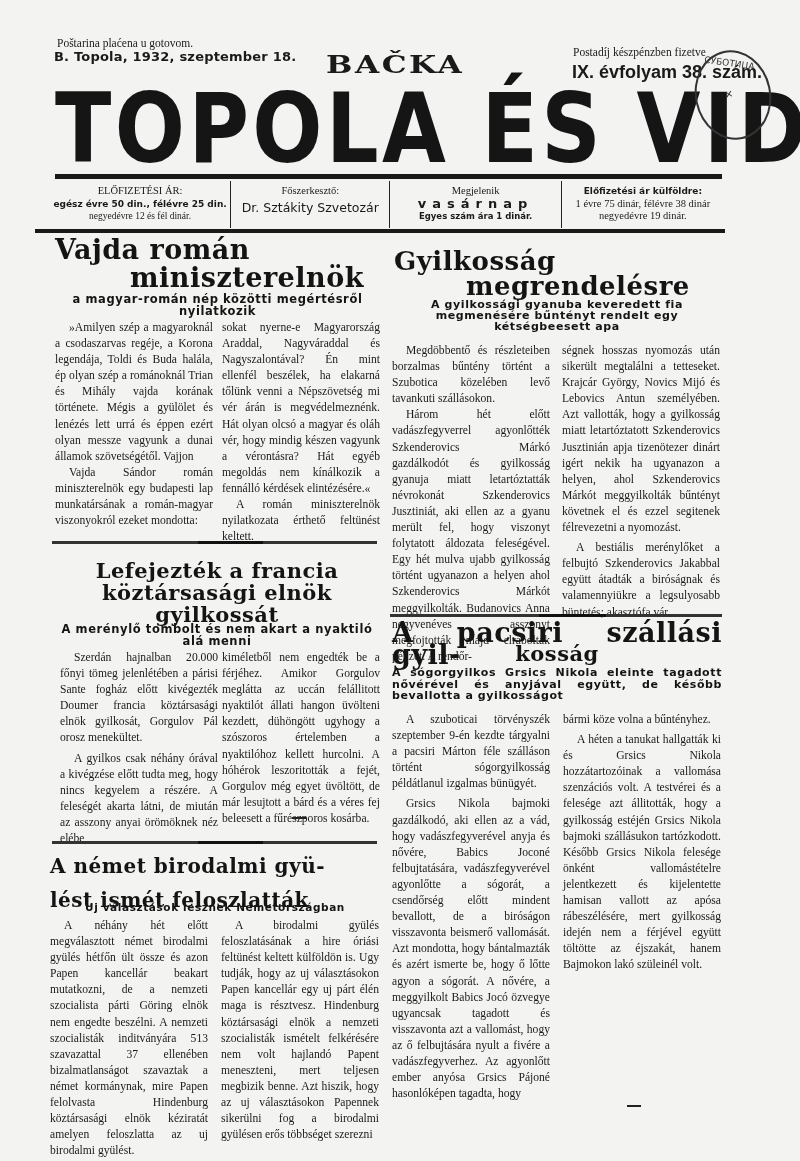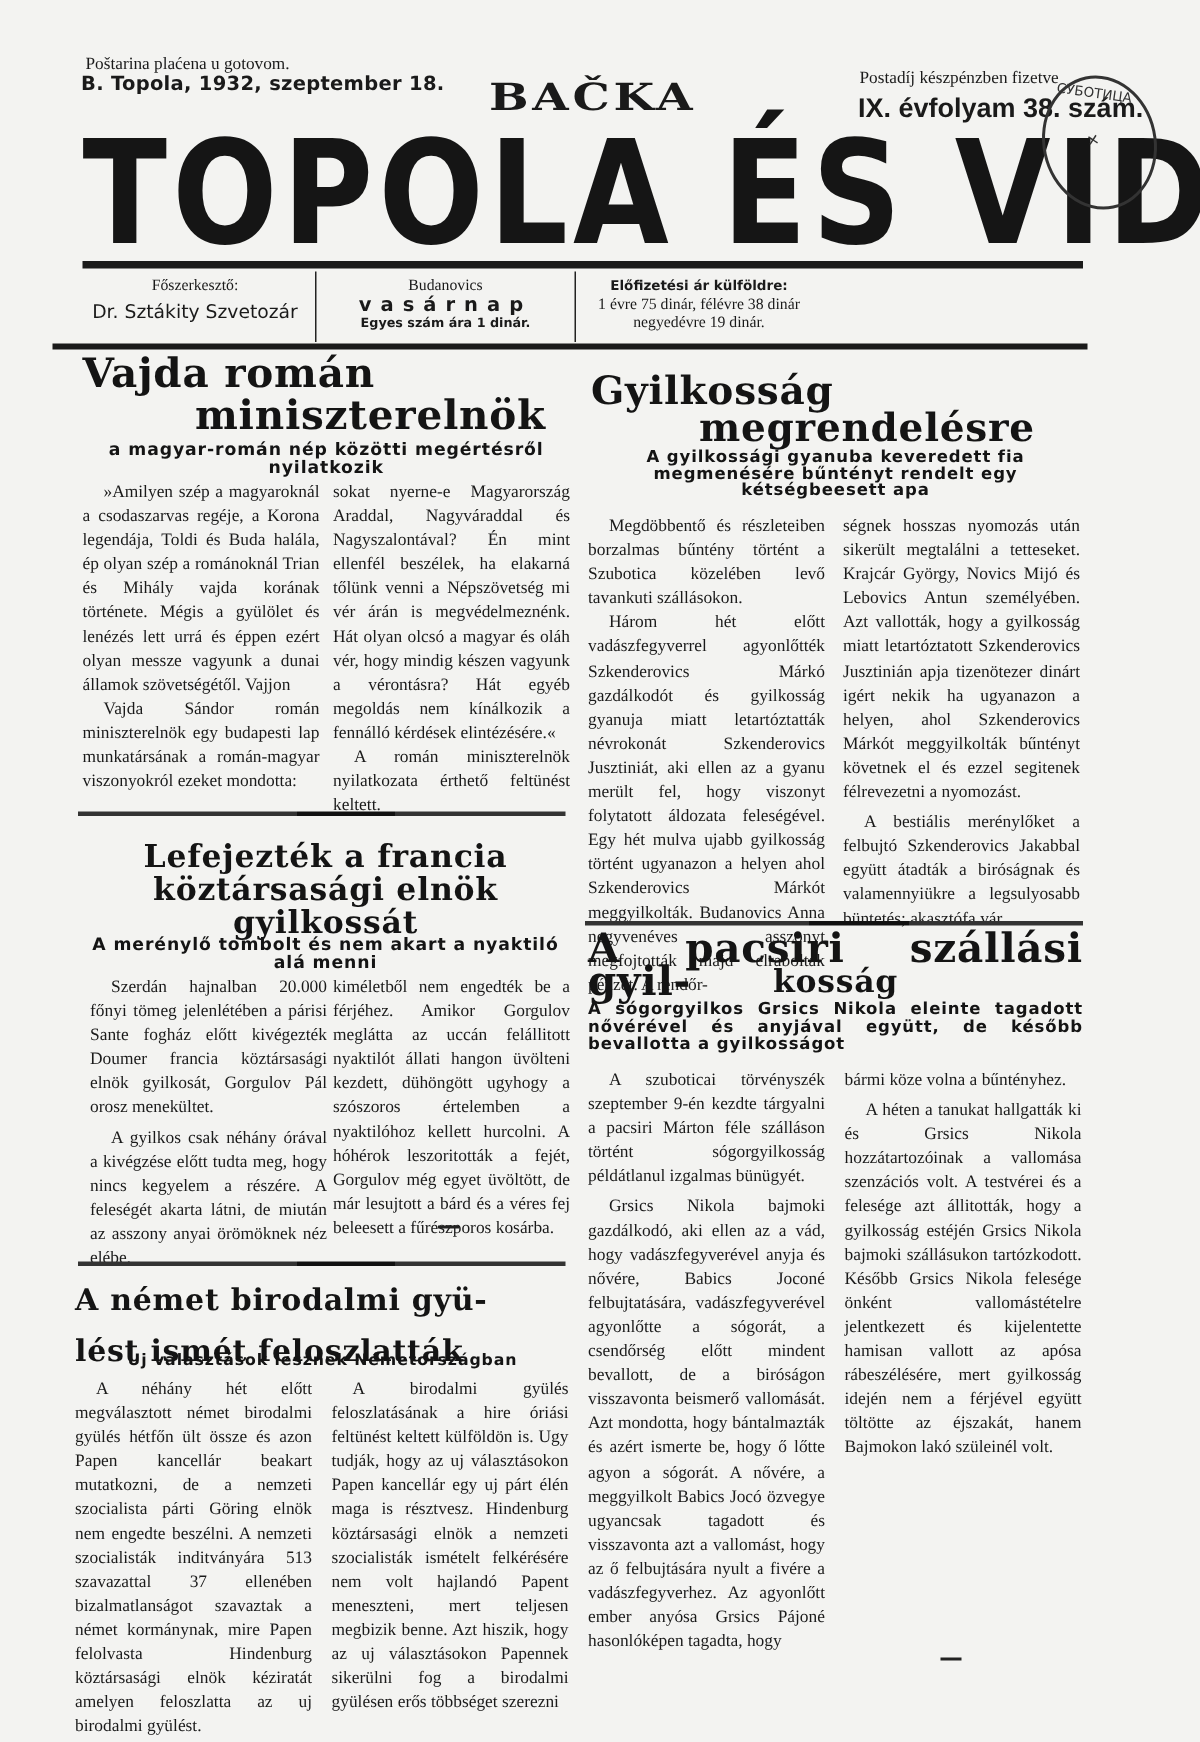--- a/index.html
+++ b/index.html
@@ -63,26 +63,31 @@
 <div class="abs masthead">TOPOLA ÉS VIDÉKE</div>
 <div class="abs stamp">
   <span style="left:14px;top:6px;transform:rotate(20deg);">СУБОТИЦА</span>
   <span style="left:28px;top:36px;font-size:10px;">✕</span>
 </div>
 
 <div class="abs rule-thick" style="left:55px;top:174px;width:667px;height:5px;"></div>
 <div class="abs rule-thick" style="left:35px;top:229px;width:690px;height:4px;"></div>
 
 <div class="abs info">
+  <div class="cell" style="width:178px;">
+    <div>ELŐFIZETÉSI ÁR:</div>
+    <div class="b sans" style="font-size:9px;">egész évre 50 din., félévre 25 din.</div>
+    <div style="font-size:9.5px;">negyedévre 12 és fél dinár.</div>
+  </div>
   <div class="cell" style="width:156px;">
     <div>Főszerkesztő:</div>
     <div class="sans" style="font-size:12.5px;margin-top:4px;">Dr. Sztákity Szvetozár</div>
   </div>
   <div class="cell" style="width:168px;">
-    <div>Budanovics</div>
+    <div>Megjelenik</div>
     <div class="b sans" style="font-size:13px;letter-spacing:6px;">vasárnap</div>
     <div class="b sans" style="font-size:8.5px;">Egyes szám ára 1 dinár.</div>
   </div>
   <div class="cell" style="width:160px;">
     <div class="b sans" style="font-size:9px;">Előfizetési ár külföldre:</div>
     <div>1 évre 75 dinár, félévre 38 dinár</div>
     <div>negyedévre 19 dinár.</div>
   </div>
 </div>
 

